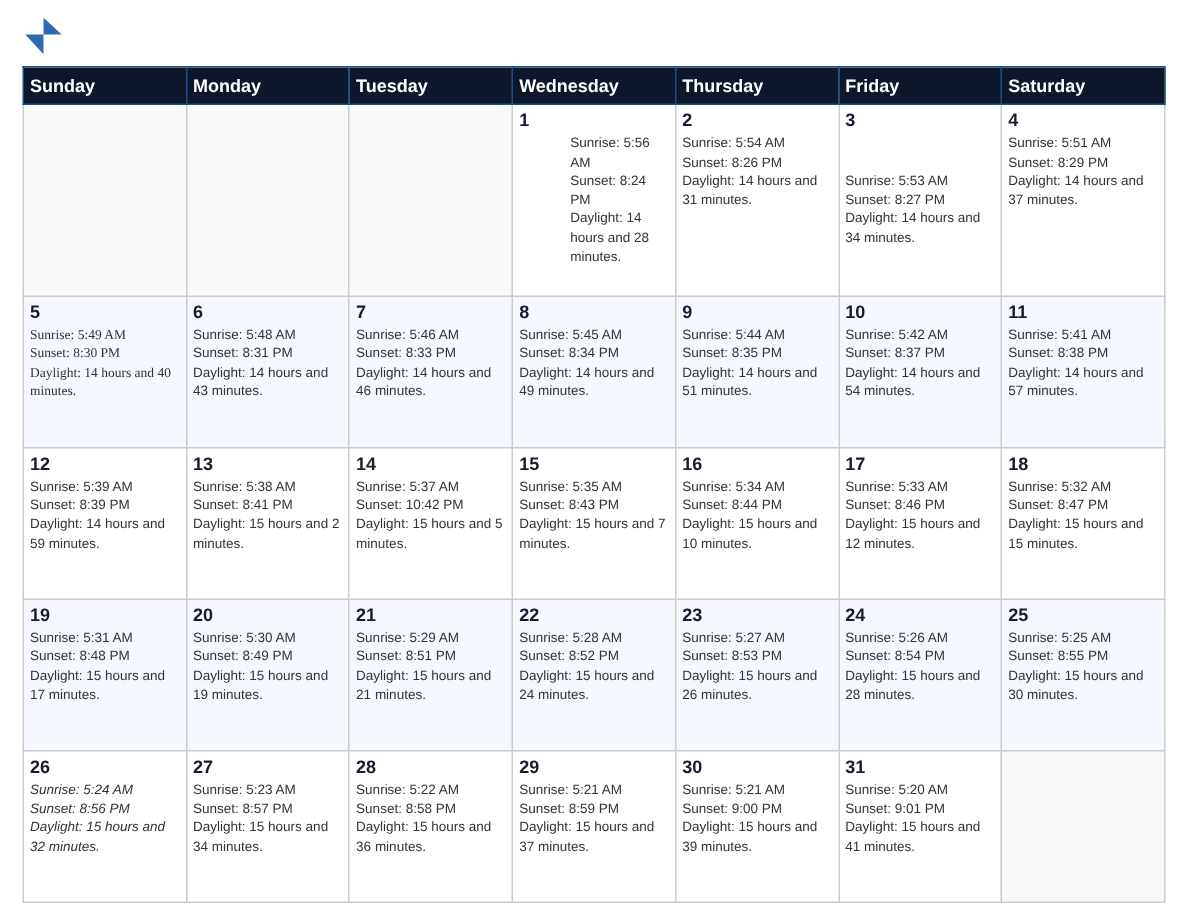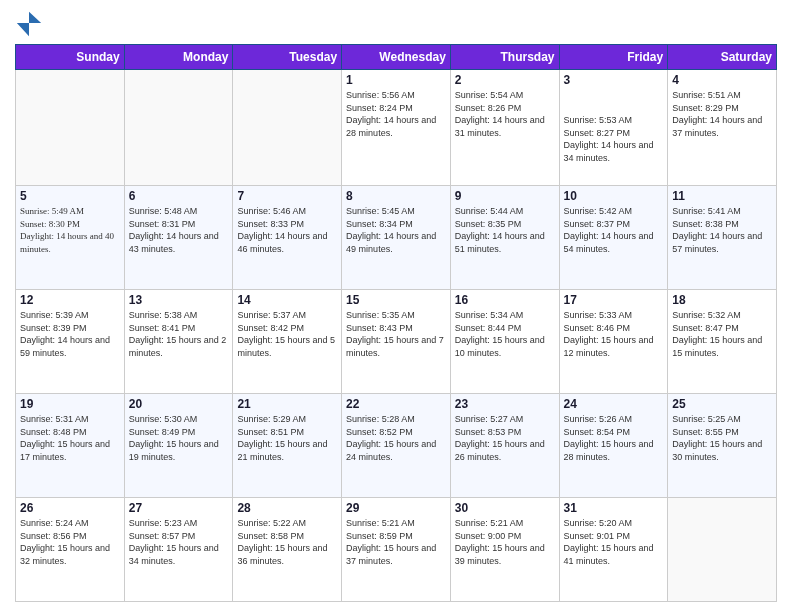--- a/index.html
+++ b/index.html
@@ -62,27 +62,27 @@
       margin-top: 2px;
     }
     .calendar {
       flex: 1;
       border: 1px solid #ccc;
       border-collapse: collapse;
       width: 100%;
       table-layout: fixed;
     }
     .calendar th {
-      background: #6d28d9;
+      background: #0f172a;
       color: white;
       font-size: 12px;
       font-weight: bold;
       padding: 5px 4px;
       border: 1px solid #1a4f8a;
-      text-align: right;
+      text-align: left;
     }
     .calendar td {
       border: 1px solid #ccc;
       vertical-align: top;
       padding: 3px 4px;
       font-size: 9.5px;
       color: #222;
       height: 88px;
       background: #fff;
     }
@@ -137,21 +137,21 @@
           <th>Saturday</th>
         </tr>
     </thead>
     <tbody id="calendar-body">
     <tr>
           <td class="empty-cell"></td>
           <td class="empty-cell"></td>
           <td class="empty-cell"></td>
           <td>
             <span class="day-number">1</span>
-            <div class="cell-info" style="white-space: pre-line;">Sunrise: 5:56 AM
+            <div class="cell-info" style="white-space: pre-line; margin-left: 34px;">Sunrise: 5:56 AM
 Sunset: 8:24 PM
 Daylight: 14 hours and 28 minutes.</div>
           </td>
           <td>
             <span class="day-number">2</span>
             <div class="cell-info" style="white-space: pre-line;">Sunrise: 5:54 AM
 Sunset: 8:26 PM
 Daylight: 14 hours and 31 minutes.</div>
           </td>
           <td>
@@ -220,21 +220,21 @@
           </td>
           <td>
             <span class="day-number">13</span>
             <div class="cell-info" style="white-space: pre-line;">Sunrise: 5:38 AM
 Sunset: 8:41 PM
 Daylight: 15 hours and 2 minutes.</div>
           </td>
           <td>
             <span class="day-number">14</span>
             <div class="cell-info" style="white-space: pre-line;">Sunrise: 5:37 AM
-Sunset: 8:42 PM
+Sunset: 10:42 PM
 Daylight: 15 hours and 5 minutes.</div>
           </td>
           <td>
             <span class="day-number">15</span>
             <div class="cell-info" style="white-space: pre-line;">Sunrise: 5:35 AM
 Sunset: 8:43 PM
 Daylight: 15 hours and 7 minutes.</div>
           </td>
           <td>
             <span class="day-number">16</span>
@@ -295,21 +295,21 @@
           <td>
             <span class="day-number">25</span>
             <div class="cell-info" style="white-space: pre-line;">Sunrise: 5:25 AM
 Sunset: 8:55 PM
 Daylight: 15 hours and 30 minutes.</div>
           </td>
         </tr>
         <tr>
           <td>
             <span class="day-number">26</span>
-            <div class="cell-info" style="white-space: pre-line;">Sunrise: 5:24 AM
+            <div class="cell-info" style="white-space: pre-line; font-style: italic;">Sunrise: 5:24 AM
 Sunset: 8:56 PM
 Daylight: 15 hours and 32 minutes.</div>
           </td>
           <td>
             <span class="day-number">27</span>
             <div class="cell-info" style="white-space: pre-line;">Sunrise: 5:23 AM
 Sunset: 8:57 PM
 Daylight: 15 hours and 34 minutes.</div>
           </td>
           <td>

